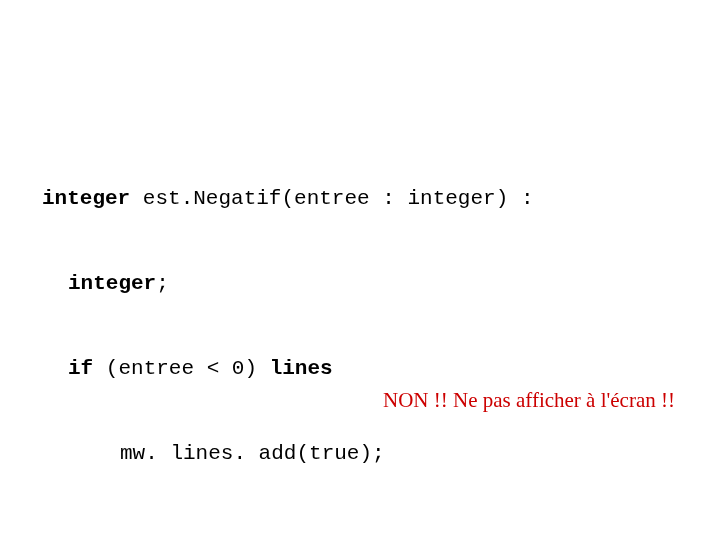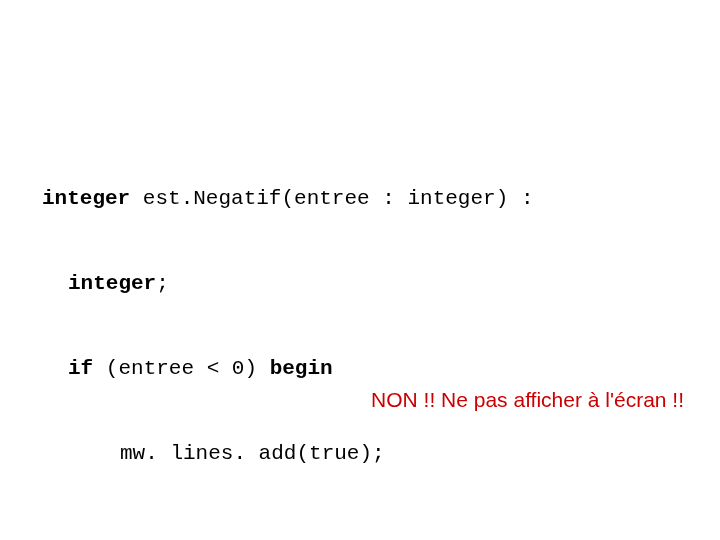--- a/index.html
+++ b/index.html
@@ -20,32 +20,32 @@
       color: #000;
       white-space: pre;
     }
     .code-line { display: block; }
     .keyword { font-weight: bold; }
     .indent1 { padding-left: 26px; }
     .indent3 { padding-left: 78px; }
     .warning {
       position: absolute;
       top: 388px;
-      right: 36px;
-      font-family: Liberation Sans, sans-serif;
+      right: 45px;
+      font-family: Liberation Serif, serif;
       font-size: 21px;
       color: #cc0000;
     }
   </style>
 </head>
 <body>
 
 <div class="code-block">
   <span class="code-line"><span class="keyword">integer</span><span> est.Negatif(entree : integer) : </span></span>
   <span class="code-line indent1"><span class="keyword">integer</span><span>; </span></span>
-  <span class="code-line indent1"><span class="keyword">if</span><span> (entree &lt; 0) </span><span class="keyword">begin</span></span>
+  <span class="code-line indent1"><span class="keyword">if</span><span> (entree &lt; 0) </span><span class="keyword">lines</span></span>
   <span class="code-line indent3">mw. lines. add(true); </span>
   
   
   
 </div>
 
 <div class="warning">NON !! Ne pas afficher à l'écran !! </div>
 
 </body></html>

